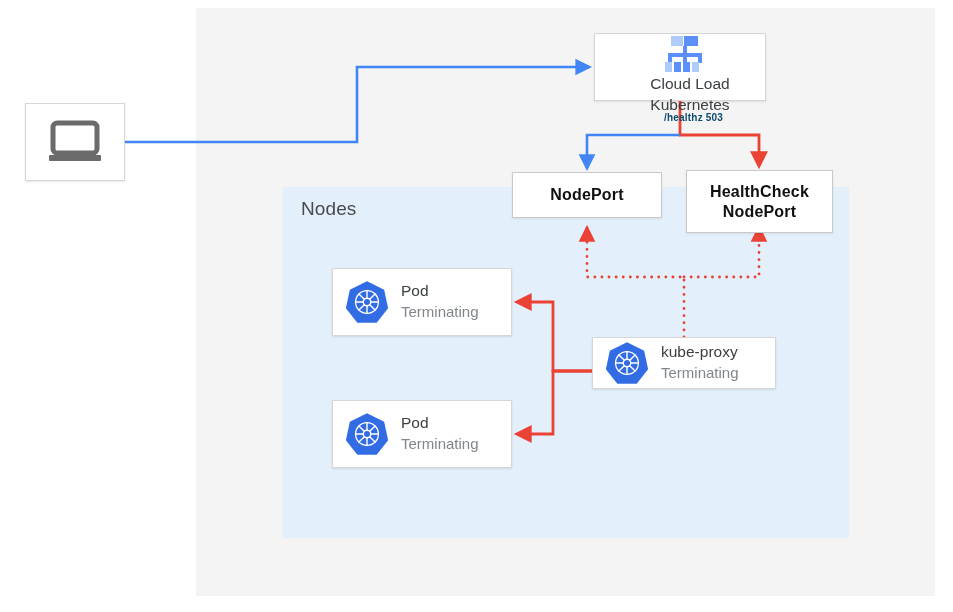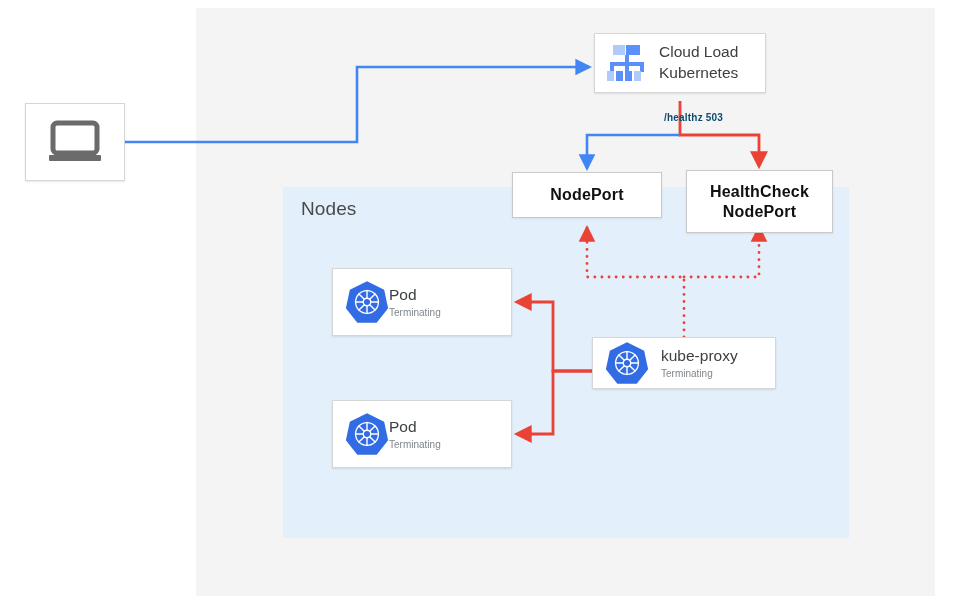--- a/index.html
+++ b/index.html
@@ -55,21 +55,21 @@
     display: flex;
     flex-direction: column;
     justify-content: center;
   }
   .card-title {
     font-size: 15.5px;
     color: #3c4043;
     line-height: 1.35;
   }
   .card-sub {
-    font-size: 10px;
+    font-size: 15px;
     color: #80868b;
     line-height: 1.35;
   }
   .plain-box {
     background: #ffffff;
     border: 1px solid #c9c9c9;
     box-sizing: border-box;
     box-shadow: 0 1px 2px rgba(0,0,0,0.08);
     display: flex;
     align-items: center;
@@ -82,22 +82,23 @@
   
   #client-card {
     left: 25px; top: 103px;
     width: 100px; height: 78px;
     justify-content: center;
   }
 
   
   #clb-card {
     left: 594px; top: 33px;
-    width: 172px; height: 60px;
+    width: 172px; height: 68px;
     padding-left: 10px;
+    flex-direction: column;
   }
   #clb-card .card-text { margin-left: 10px; }
 
   
   #nodeport-box {
     left: 512px; top: 172px;
     width: 150px; height: 46px;
     font-size: 16px;
     letter-spacing: .2px;
   }
@@ -107,21 +108,21 @@
     font-size: 16px;
     line-height: 1.25;
     letter-spacing: .2px;
   }
 
   
   .pod-card {
     width: 180px; height: 68px;
     padding-left: 12px;
   }
-  .pod-card .card-text { margin-left: 0; }
+  .pod-card .card-text { margin-left: 12px; }
   #pod-1 { left: 332px; top: 268px; }
   #pod-2 { left: 332px; top: 400px; }
 
   
   #kubeproxy-card {
     left: 592px; top: 337px;
     width: 184px; height: 52px;
     padding-left: 12px;
   }
   #kubeproxy-card .card-text { margin-left: 12px; }

